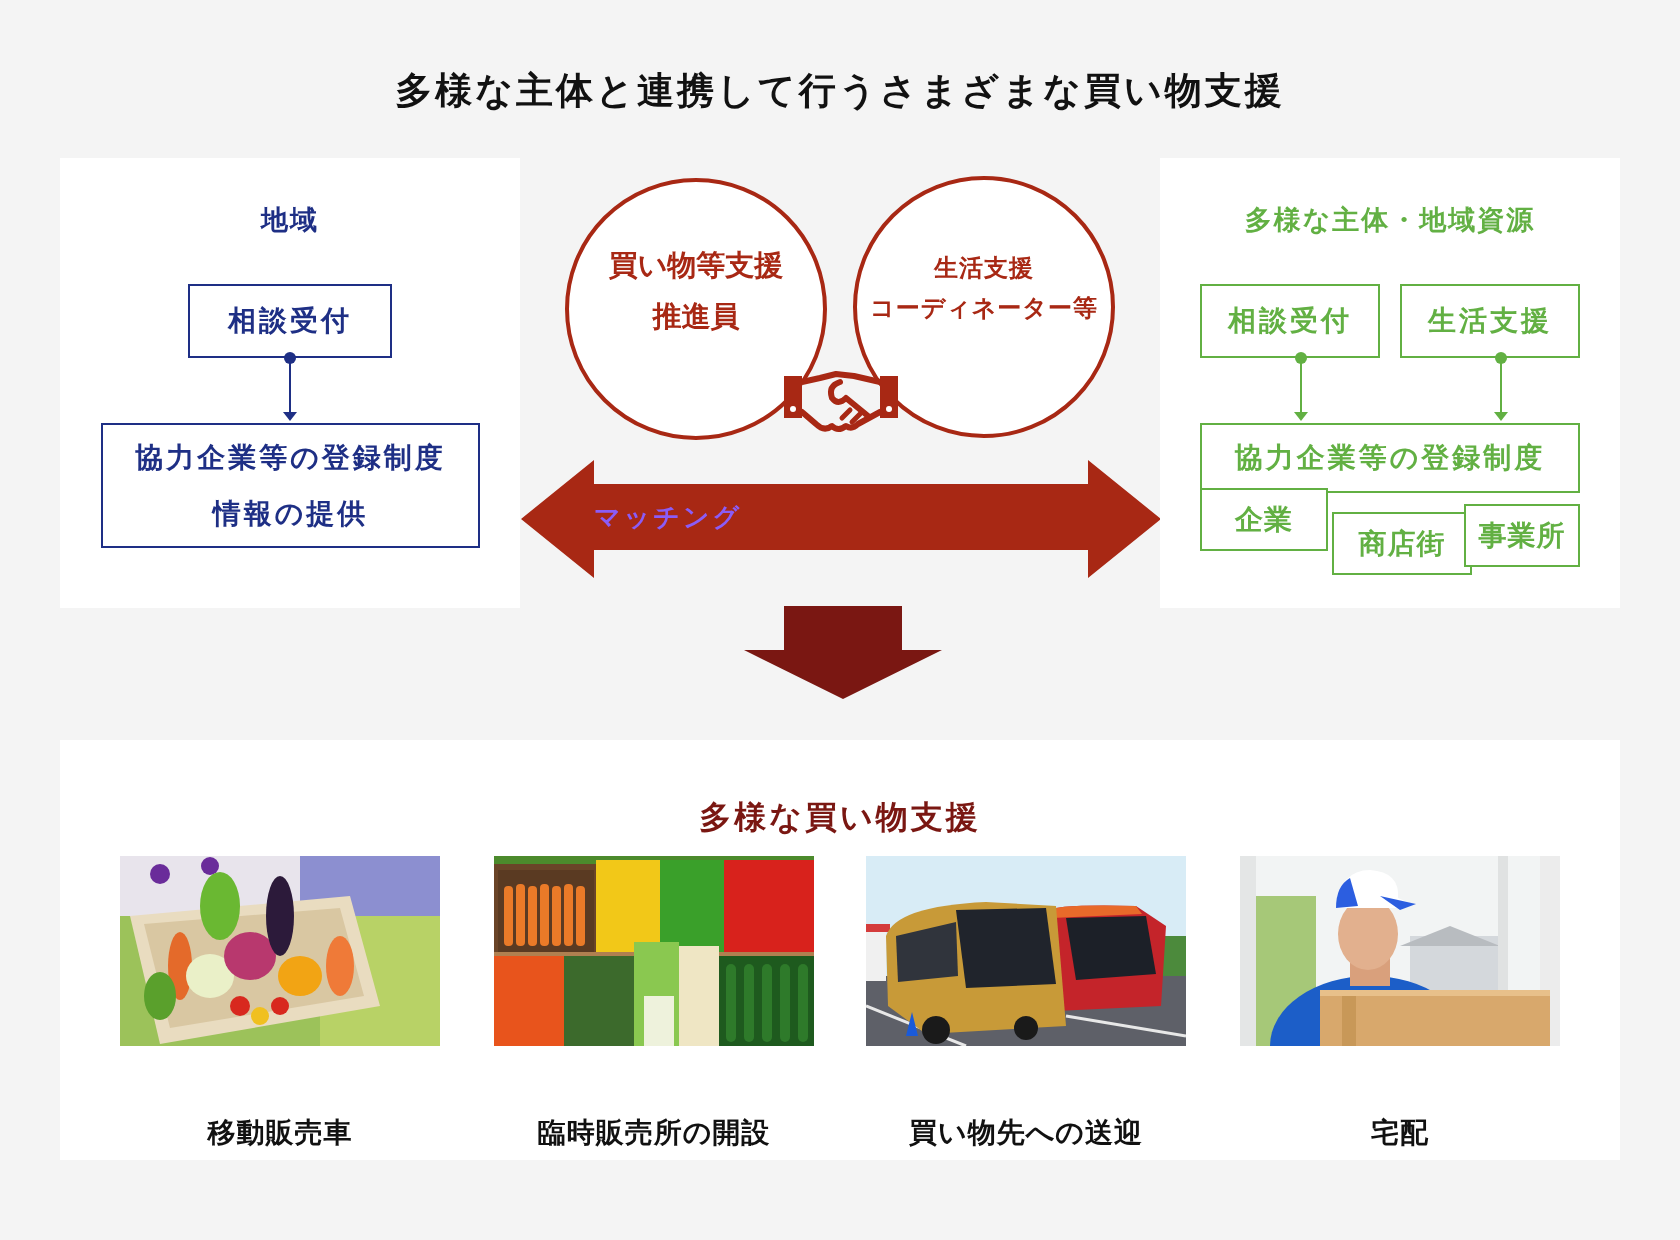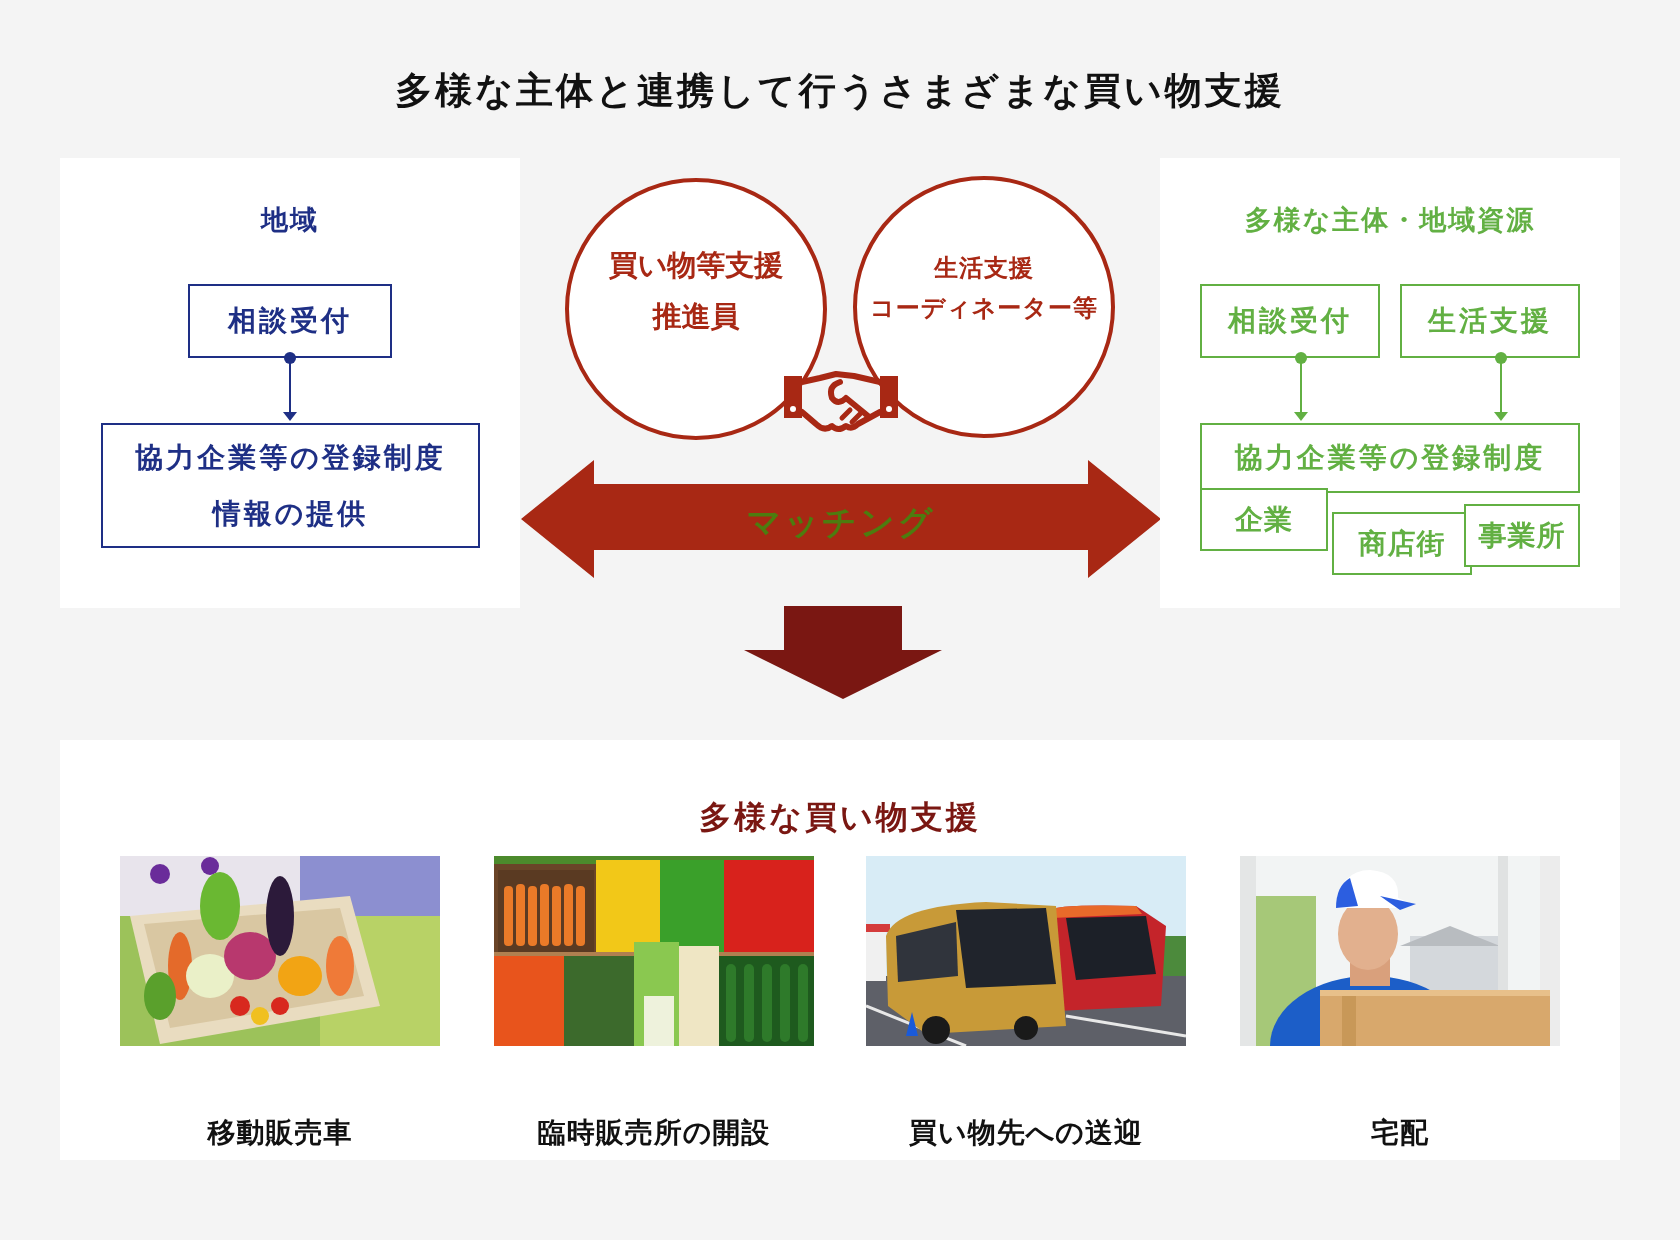--- a/index.html
+++ b/index.html
@@ -36,22 +36,22 @@
   .circle {
     position: absolute; width: 262px; height: 262px; border-radius: 50%;
     border: 4px solid #a82814; background: #fff;
     display: flex; flex-direction: column; align-items: center; justify-content: center;
     color: #a82814; font-weight: bold; text-align: center;
   }
   .circle .c1 { font-size: 29px; line-height: 1.5; margin-top: -36px; }
   .circle .c2 { font-size: 24px; line-height: 1.65; margin-top: -36px; letter-spacing: 1px; }
 
   .matching-label {
-    position: absolute; left: 594px; width: 494px; top: 500px; text-align: center;
-    color: #4d7c0f; font-size: 34px; font-weight: bold; letter-spacing: 3px;
+    position: absolute; left: 594px; width: 494px; top: 500px; text-align: left;
+    color: #8b5cf6; font-size: 26px; font-weight: bold; letter-spacing: 3px;
   }
 
   .bottom-title {
     position: absolute; left: 60px; width: 1560px; top: 796px; text-align: center;
     font-size: 32px; font-weight: bold; color: #7a1712; letter-spacing: 3px;
   }
   .photo { position: absolute; top: 856px; width: 320px; height: 190px; overflow: hidden; }
   .photo svg { display: block; }
   .caption {
     position: absolute; top: 1066px; width: 320px; text-align: center;

